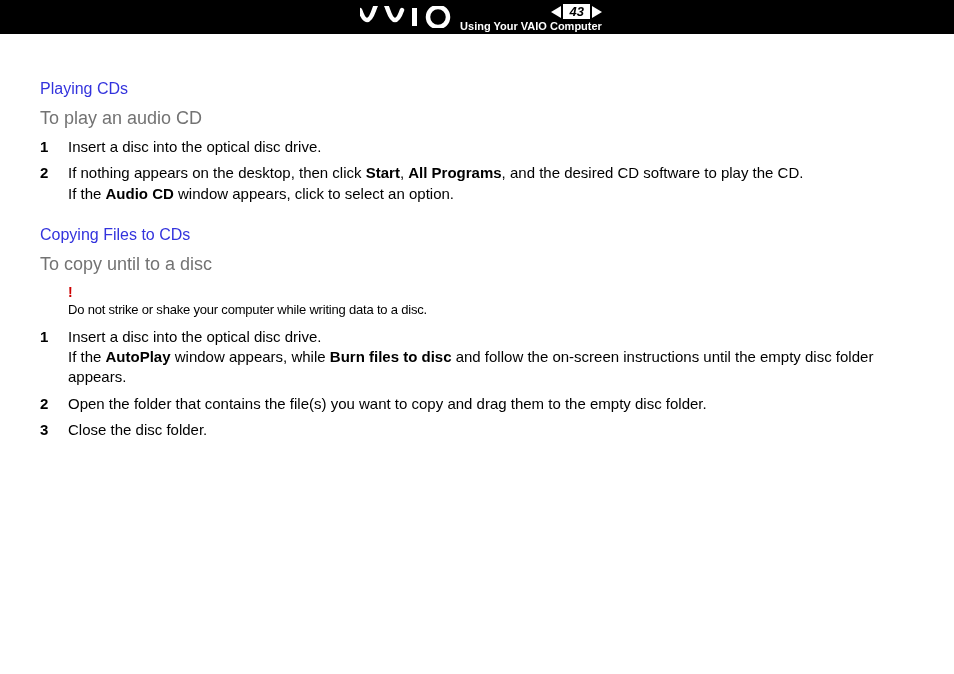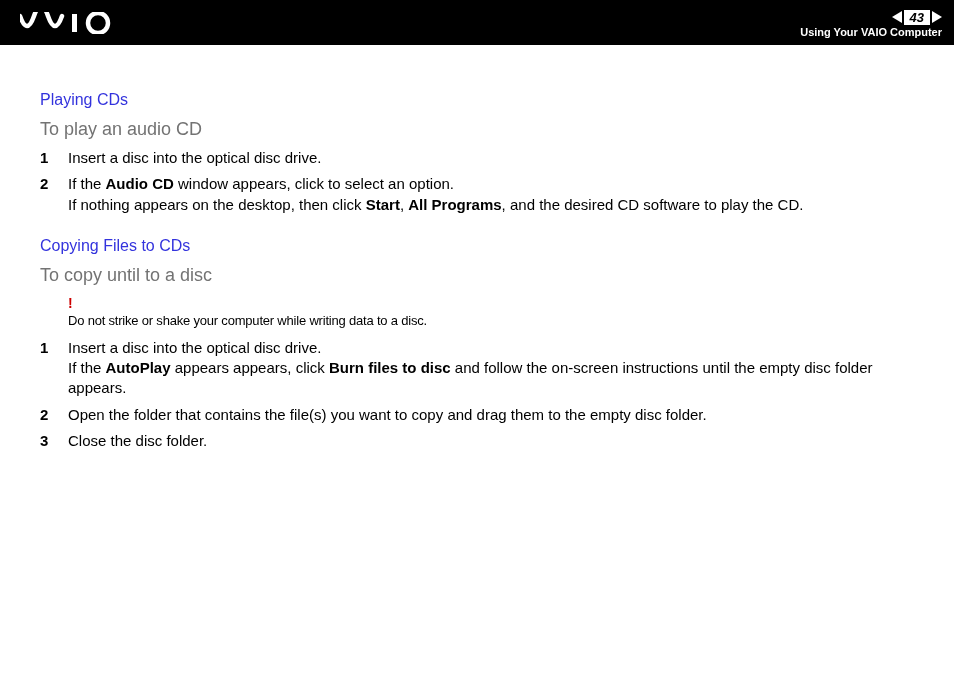--- a/index.html
+++ b/index.html
@@ -7,24 +7,24 @@
       width: 954px;
       height: 674px;
       font-family: Arial, Helvetica, sans-serif;
       background: #fff;
       color: #000;
       position: relative;
     }
     .header-bar {
       background: #000;
       color: #fff;
-      height: 45px;
+      height: 34px;
       display: flex;
       align-items: center;
-      justify-content: space-between;
+      justify-content: center;
       padding: 0 12px 0 20px;
     }
     .logo {
       display: flex;
       align-items: center;
       gap: 2px;
       height: 100%;
     }
     .logo svg { display: block; }
     .header-right {
@@ -141,35 +141,35 @@
 
 <div class="content">
 
   <h2 class="section-title">Playing CDs</h2>
   <h3 class="subtitle">To play an audio CD</h3>
   <ol class="steps">
     <li>
         <span class="step-line"><span>Insert a disc into the optical disc drive.</span></span>
       </li>
     <li>
+        <span class="step-line"><span>If nothing appears on the desktop, then click </span><b class="bold">Start</b><span>, </span><b class="bold">All Programs</b><span>, and the desired CD software to play the CD.</span></span>
         <span class="step-line"><span>If the </span><b class="bold">Audio CD</b><span> window appears, click to select an option.</span></span>
-        <span class="step-line"><span>If nothing appears on the desktop, then click </span><b class="bold">Start</b><span>, </span><b class="bold">All Programs</b><span>, and the desired CD software to play the CD.</span></span>
       </li>
   </ol>
 
   <h2 class="section-title">Copying Files to CDs</h2>
   <h3 class="subtitle">To copy until to a disc</h3>
   <div class="caution">
     <span class="caution-mark">!</span>
     <span class="caution-text">Do not strike or shake your computer while writing data to a disc.</span>
   </div>
   <ol class="steps">
     <li>
         <span class="step-line"><span>Insert a disc into the optical disc drive.</span></span>
-        <span class="step-line"><span>If the </span><b class="bold">AutoPlay</b><span> appears appears, click </span><b class="bold">Burn files to disc</b><span> and follow the on-screen instructions until the empty disc folder appears.</span></span>
+        <span class="step-line"><span>If the </span><b class="bold">AutoPlay</b><span> window appears, while </span><b class="bold">Burn files to disc</b><span> and follow the on-screen instructions until the empty disc folder appears.</span></span>
       </li>
     <li>
         <span class="step-line"><span>Open the folder that contains the file(s) you want to copy and drag them to the empty disc folder.</span></span>
       </li>
     <li>
         <span class="step-line"><span>Close the disc folder.</span></span>
       </li>
   </ol>
 
 </div>

